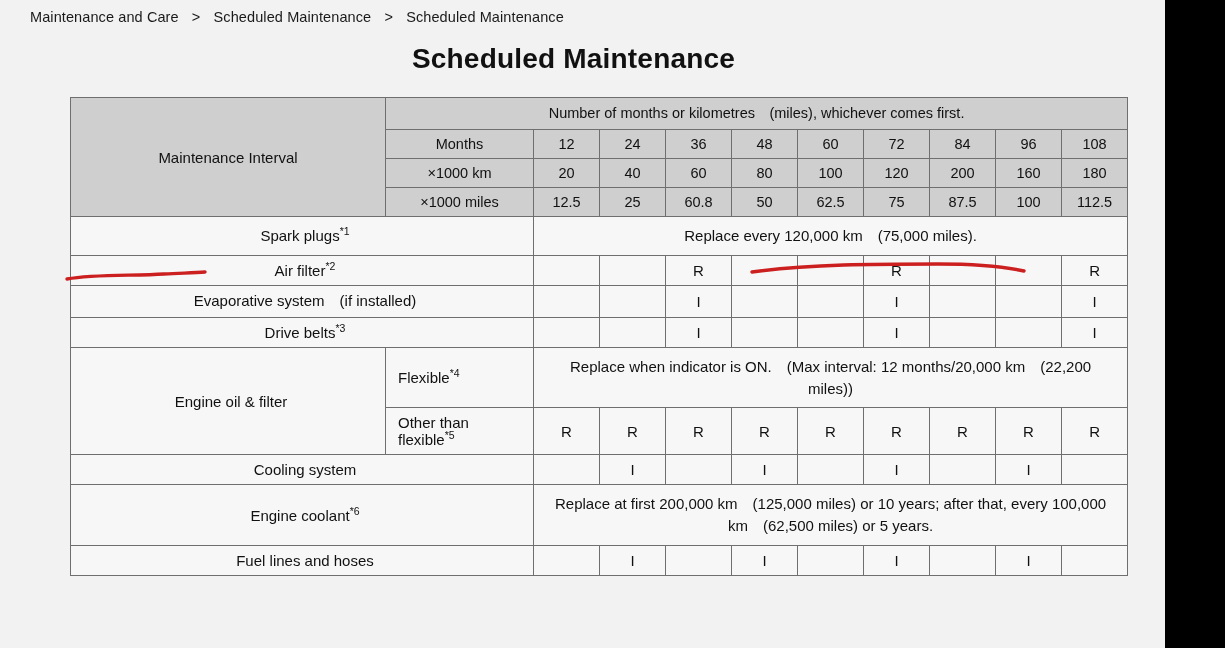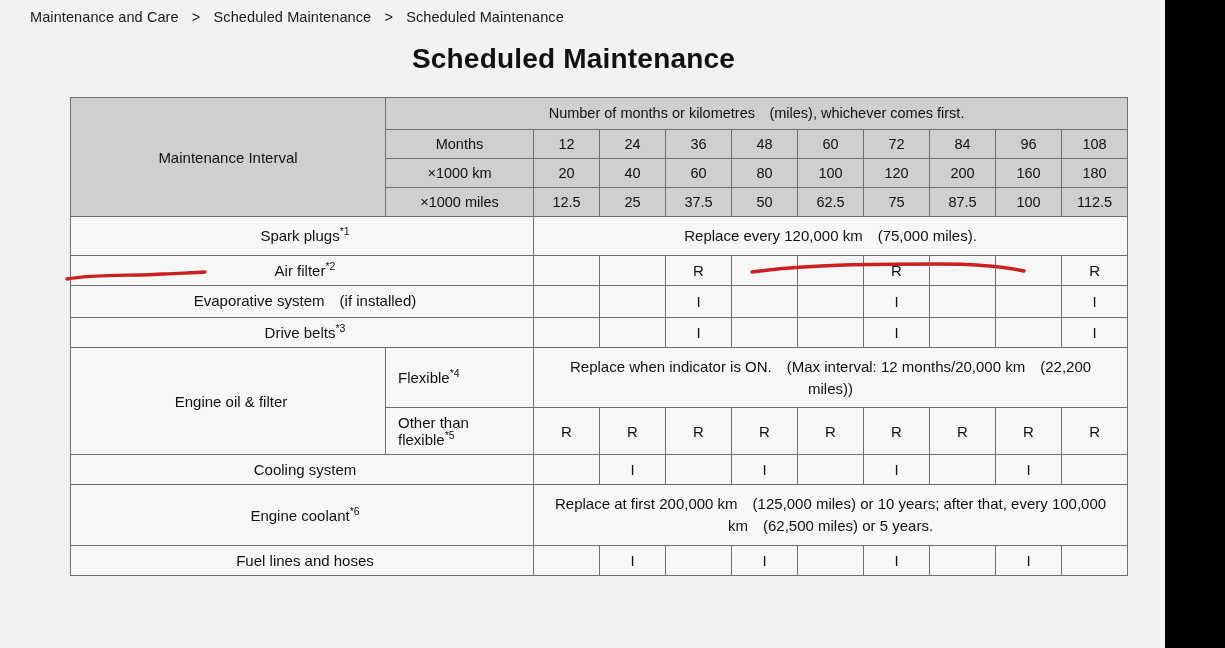--- a/index.html
+++ b/index.html
@@ -169,21 +169,21 @@
           <td class="hdr-grey">100</td>
           <td class="hdr-grey">120</td>
           <td class="hdr-grey">200</td>
           <td class="hdr-grey">160</td>
           <td class="hdr-grey">180</td>
         </tr>
         <tr>
           <td class="hdr-grey">×1000 miles</td>
           <td class="hdr-grey">12.5</td>
           <td class="hdr-grey">25</td>
-          <td class="hdr-grey">37.5</td>
+          <td class="hdr-grey">60.8</td>
           <td class="hdr-grey">50</td>
           <td class="hdr-grey">62.5</td>
           <td class="hdr-grey">75</td>
           <td class="hdr-grey">87.5</td>
           <td class="hdr-grey">100</td>
           <td class="hdr-grey">112.5</td>
         </tr>
 
         <tr>
           <td class="row-label" colspan="2"><span>Spark plugs</span><sup>*1</sup></td>

